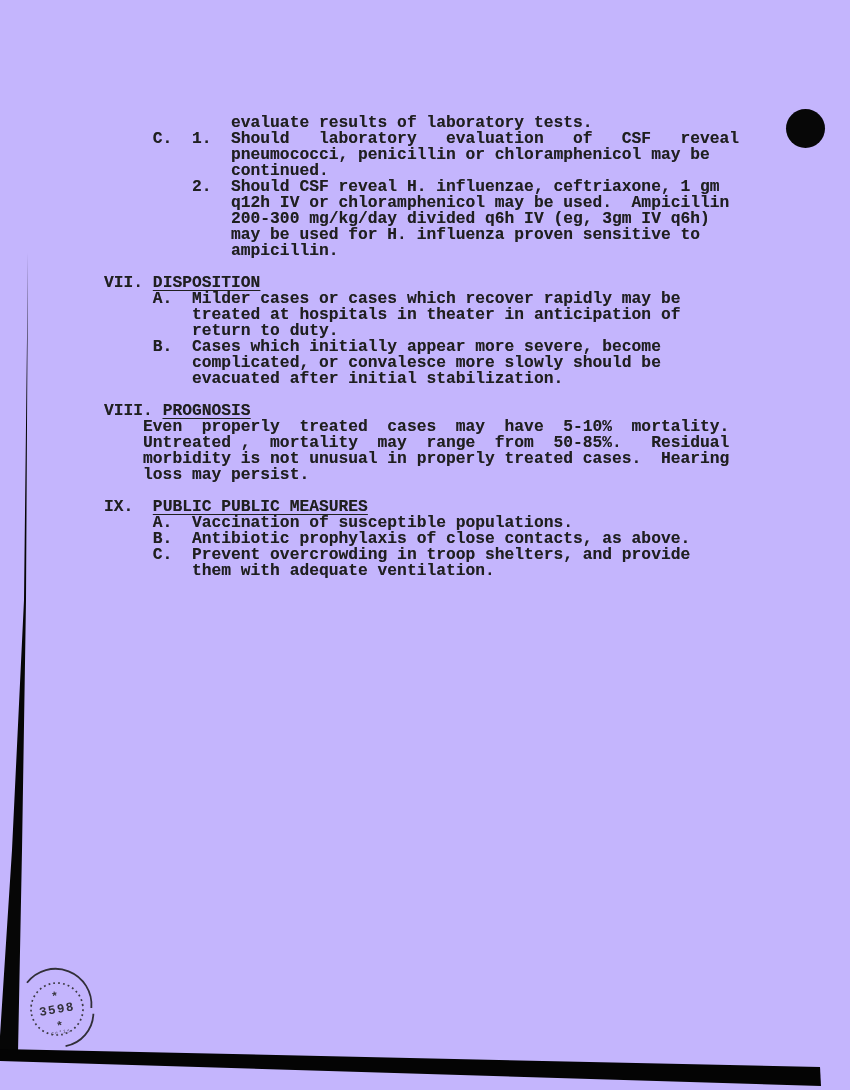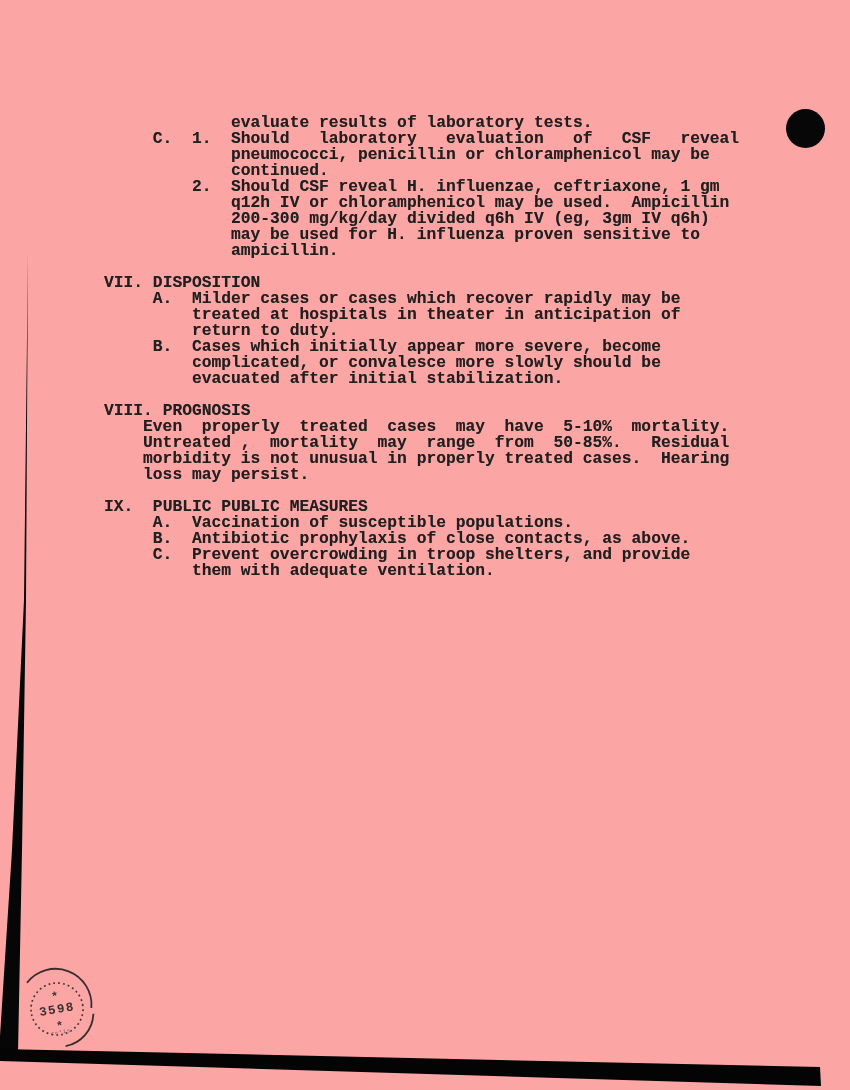--- a/index.html
+++ b/index.html
@@ -4,40 +4,41 @@
 <style>
   html, body {
     margin: 0;
     padding: 0;
     background: #ffffff;
   }
   .page {
     position: relative;
     width: 850px;
     height: 1090px;
-    background: #fca5a5;
+    background: #c4b5fd;
     overflow: hidden;
     font-family: "Liberation Mono", "DejaVu Sans Mono", monospace;
   }
   
   .doc-text {
     position: absolute;
     left: 104px;
     top: 115px;
     margin: 0;
     font-family: "Liberation Mono", "DejaVu Sans Mono", monospace;
     font-size: 16.3px;
     line-height: 16px;
     font-weight: 700;
     color: #1f1f1f;
     white-space: pre;
     letter-spacing: 0;
     text-shadow: 0 0 0.4px rgba(20,20,20,0.45);
   }
   .doc-text .u {
+    text-decoration: underline;
     text-underline-offset: 3px;
     text-decoration-thickness: 1.4px;
   }
   
   .corner-dot {
     position: absolute;
     left: 786px;
     top: 109px;
     width: 39px;
     height: 39px;

